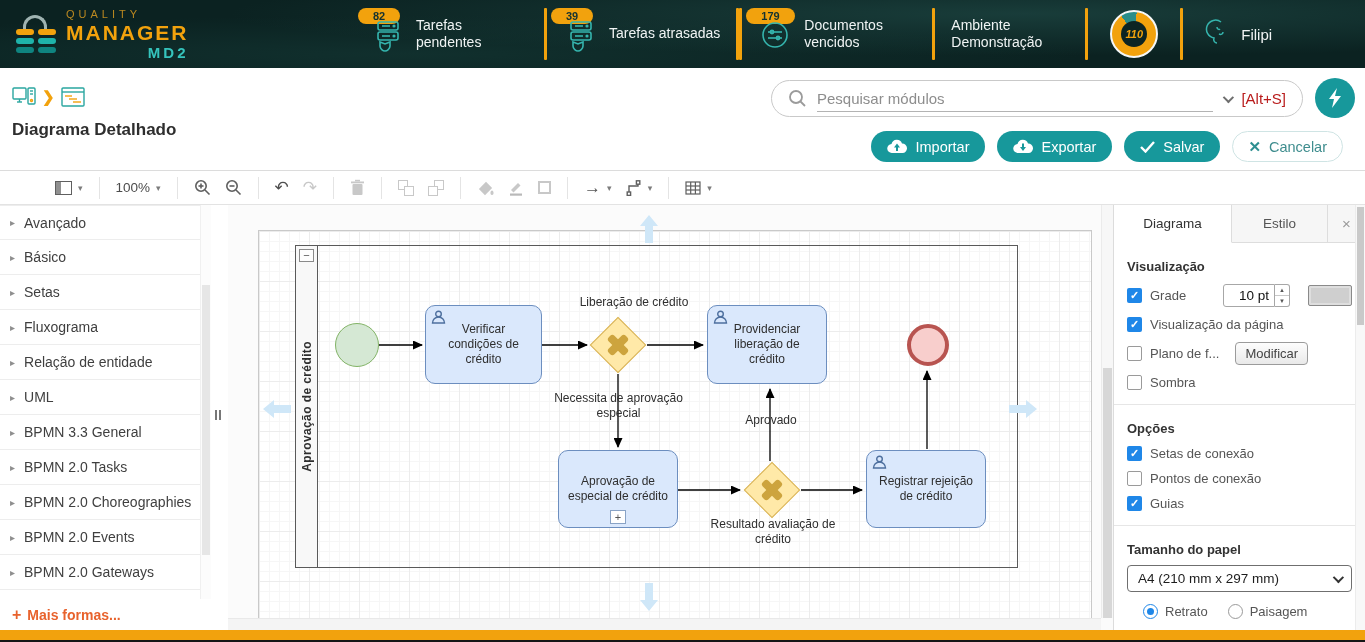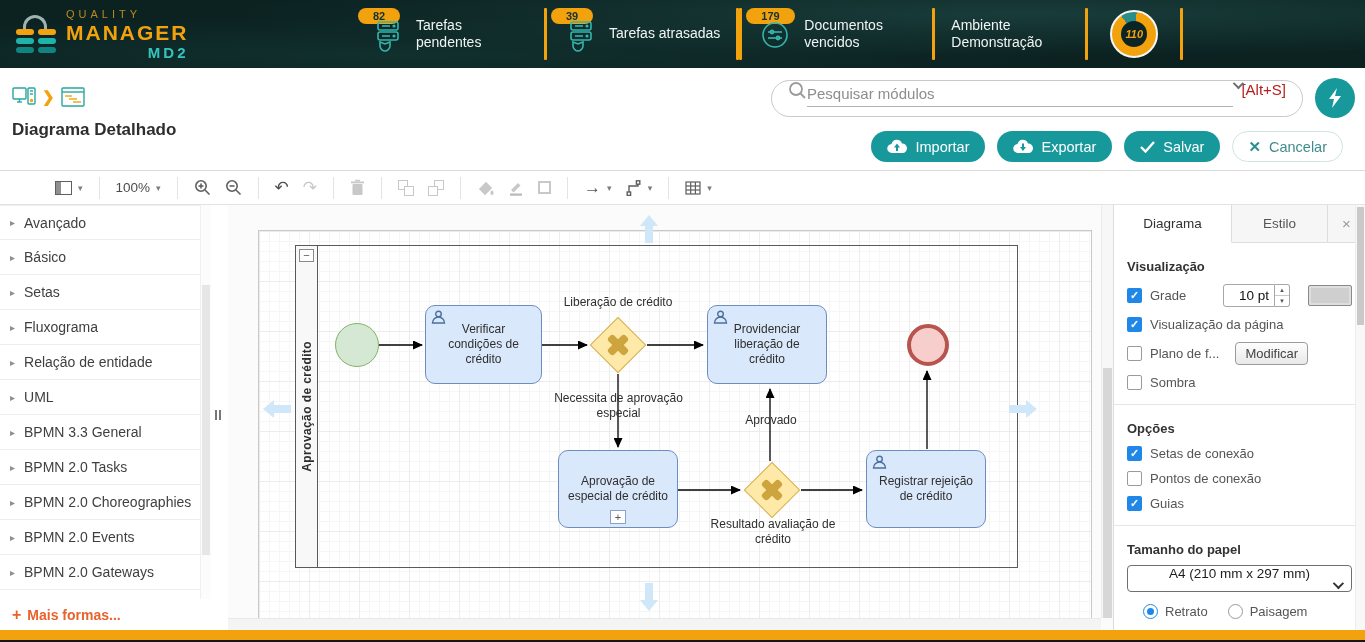--- a/index.html
+++ b/index.html
@@ -42,22 +42,22 @@
     color:#f2a20d; font-size:11px; font-weight:bold;font-style:italic;}
   .huser{ display:flex; align-items:center; gap:10px; padding:0 20px; height:68px;}
   .huser .uname{ font-size:15px; color:#f0f4f4;}
 
   
   .subheader{ position:absolute; left:0; top:68px; width:1365px; height:102px; background:#fff;}
   .crumbs{ position:absolute; left:12px; top:18px; display:flex; align-items:center; gap:6px;}
   .crumb-chev{ color:#f2a20d; font-weight:bold; font-size:15px;}
   .page-title{ position:absolute; left:12px; top:52px; font-size:17px; font-weight:600; color:#2e2e2e;}
   .searchbar{ position:absolute; right:62px; top:12px; width:532px; height:37px;
-    border:1px solid #c9c9c9; border-radius:19px; display:flex; align-items:flex-start;
-    padding:0 16px; background:#fff;}
+    border:1px solid #c9c9c9; border-radius:19px; display:flex; align-items:center;
+    padding:7px 16px; gap:10px; background:#fff;}
   .searchbar input{ flex:1; border:none; outline:none; border-bottom:1px solid #b3b3b3;
     height:26px; font-size:15px; color:#555; background:transparent; font-family:"Liberation Sans",sans-serif;}
   .searchbar input::placeholder{ color:#8d8d8d; }
   .chev{ width:8px; height:8px; border-right:2px solid #6e6e6e; border-bottom:2px solid #6e6e6e;
     transform:rotate(45deg) translateY(-2px);}
   .shortcut{ color:#b91c1c; font-size:15px; white-space:nowrap;}
   .flash-btn{ position:absolute; right:10px; top:10px; width:40px; height:40px; border-radius:50%;
     background:#17989b; display:flex; align-items:center; justify-content:center; cursor:pointer;}
   .actionrow{ position:absolute; right:22px; top:63px; display:flex; gap:12px;}
   .btn{ height:31px; border-radius:16px; display:inline-flex; align-items:center; gap:8px;
@@ -164,21 +164,21 @@
   .spinner{ width:15px; height:23px; border:1px solid #a7a7a7; border-left:none; border-radius:0 3px 3px 0;
     display:flex; flex-direction:column;}
   .spinner span{ flex:1; display:flex; align-items:center; justify-content:center; font-size:6px; color:#555; cursor:pointer;}
   .spinner span:first-child{ border-bottom:1px solid #c9c9c9;}
   .swatch{ width:44px; height:21px; margin-left:10px; border:1.5px solid #8a8a8a; border-radius:2px;
     background:#cfcfcf; box-shadow:inset 0 0 0 2px #dedede; cursor:pointer;}
   .mini-btn{ margin-left:8px; padding:3px 9px; font-size:13px; color:#444;
     background:linear-gradient(#fdfdfd,#e9e9e9); border:1px solid #9b9b9b; border-radius:4px; cursor:pointer;}
   .pdivider{ height:1px; background:#e6e6e6; margin:14px -13px 0;}
   .pselect{ height:27px; border:1px solid #6f6f6f; border-radius:4px; display:flex; align-items:center;
-    padding:0 10px; font-size:13.5px; color:#1d1d1d; cursor:pointer; margin-top:4px;flex-direction:column;}
+    padding:0 10px; font-size:13.5px; color:#1d1d1d; cursor:pointer; margin-top:4px;}
   .pselect .chev{ margin-left:auto; border-color:#333;}
   .radio{ width:15px; height:15px; border-radius:50%; flex:none; position:relative;}
   .radio-on{ border:1.5px solid #1f87e8;}
   .radio-on::after{ content:''; position:absolute; left:2.5px; top:2.5px; width:7px; height:7px;
     border-radius:50%; background:#1f87e8;}
   .radio-off{ border:1.5px solid #9a9a9a;}
   .radios{ display:flex; gap:20px; margin:12px 0 0 16px;}
   .radio-item{ display:flex; align-items:center; gap:7px; font-size:13px; color:#555; cursor:pointer;}
   .rp-scroll{ position:absolute; right:0; top:0; width:10px; height:425px; background:#f8f8f8; border-left:1px solid #ececec;}
   .rp-thumb{ position:absolute; left:1px; right:1px; top:2px; height:118px; background:#c9c9c9;}
@@ -265,20 +265,26 @@
       </div>
       <div class="hsep"></div>
       <div class="gauge-wrap">
         <div class="gauge">
           <div class="gauge-hole">
               <span>110</span>
             </div>
         </div>
       </div>
       <div class="hsep"></div>
+      <div class="huser">
+        <svg width="28" height="30" viewBox="0 0 28 30" fill="none" stroke="#35b5ae" stroke-width="1.5">
+          <path d="M18 3 a9 9 0 1 0 -7 16 c-1 3 1 5 3 5 m2 -9 c2 1 4 0 4 -2 m-6 -5 c0 2 2 3 3 2"></path>
+        </svg>
+        <span class="uname">Filipi</span>
+      </div>
     </div>
   </div>
 
   <div class="subheader">
     <div class="crumbs">
       <svg width="24" height="22" viewBox="0 0 24 22" fill="none" stroke="#2aa6a0" stroke-width="1.4">
         <rect x="1" y="2" width="13" height="11" rx="1"></rect>
           <line x1="5" y1="16" x2="10" y2="16"></line>
           <line x1="7.5" y1="13" x2="7.5" y2="16"></line>
         <rect x="16" y="2" width="7" height="16" rx="1"></rect>
@@ -561,21 +567,21 @@
     </div>
 
     <div class="bpmn-task" style="left:638px; top:245px; width:120px; height:78px;">
       <svg class="task-user" width="15" height="14" viewBox="0 0 15 14" fill="none" stroke="#4d6f9e" stroke-width="1.4">
         <circle cx="7.5" cy="4" r="2.8"></circle>
           <path d="M1.5 13 a6 6 0 0 1 12 0 Z"></path>
       </svg>
       <span>Registrar rejeição de crédito</span>
     </div>
 
-    <div class="edge-label" style="left:320px; top:90px; width:140px;">Liberação de crédito</div>
+    <div class="edge-label" style="left:336px; top:90px; width:140px;">Liberação de crédito</div>
     <div class="edge-label" style="left:323px; top:186px; width:135px;">Necessita de aprovação especial</div>
     <div class="edge-label" style="left:503px; top:208px; width:80px;">Aprovado</div>
     <div class="edge-label" style="left:470px; top:312px; width:150px;">Resultado avaliação de crédito</div>
 
     <svg class="scroll-hint" style="left:412px; top:10px;" width="18" height="28" viewBox="0 0 18 28">
       <path d="M9,0 L18,11 L13,11 L13,28 L5,28 L5,11 L0,11 Z" fill="#cfe7f8"></path>
     </svg>
     <svg class="scroll-hint" style="left:412px; top:378px; transform:rotate(180deg);" width="18" height="28" viewBox="0 0 18 28">
       <path d="M9,0 L18,11 L13,11 L13,28 L5,28 L5,11 L0,11 Z" fill="#cfe7f8"></path>
     </svg>

